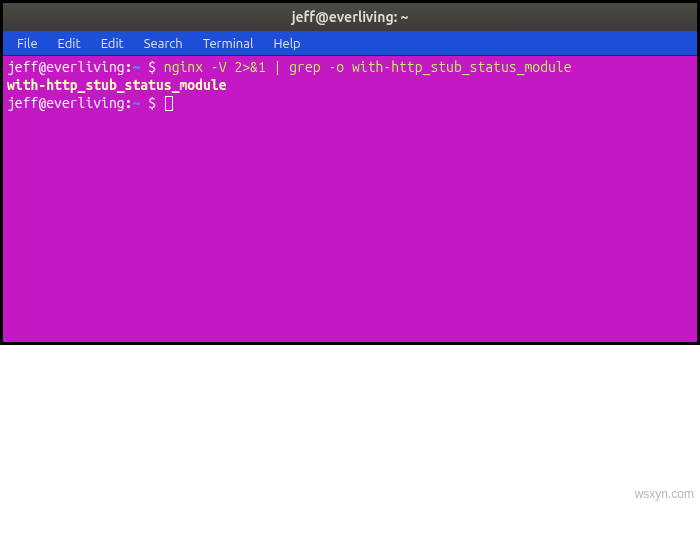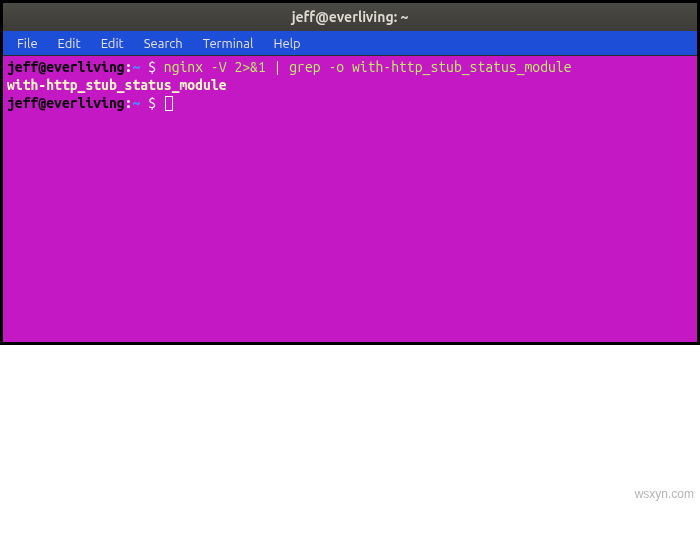--- a/index.html
+++ b/index.html
@@ -47,21 +47,21 @@
     .terminal-body {
       flex: 1;
       background: #c318c3;
       font-family: "Ubuntu Mono", "DejaVu Sans Mono", monospace;
       font-size: 14px;
       line-height: 18px;
       padding: 2px 4px;
       white-space: pre;
       overflow: hidden;
     }
-    .prompt-user { color: #000000; font-weight: bold; }
+    .prompt-user { color: #ffffff; font-weight: normal; }
     .prompt-sep { color: #ffffff; font-weight: bold; }
     .prompt-path { color: #4a8cff; font-weight: bold; }
     .dollar { color: #ffffff; }
     .cmd { color: #bef264; }
     .grep-match { color: #fef9c3; font-weight: bold; }
     .cursor {
       display: inline-block;
       width: 8px;
       height: 15px;
       border: 1px solid #ffffff;

